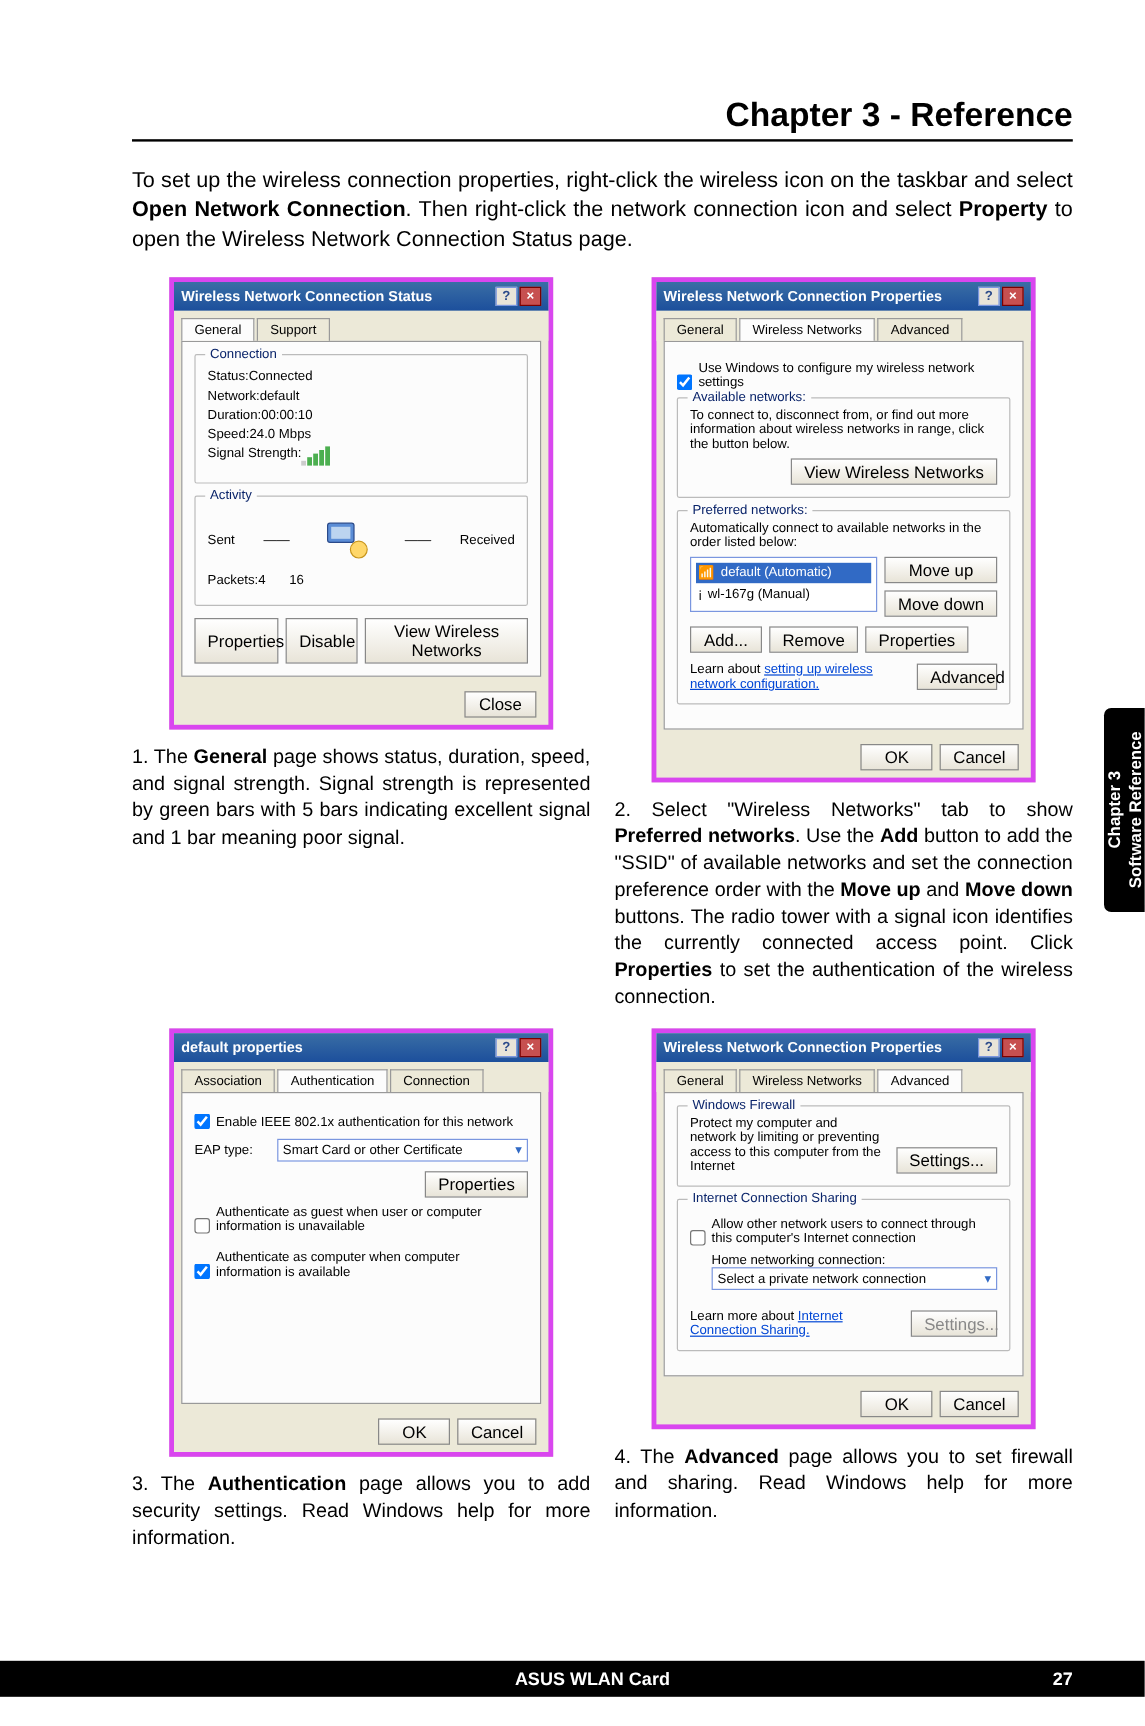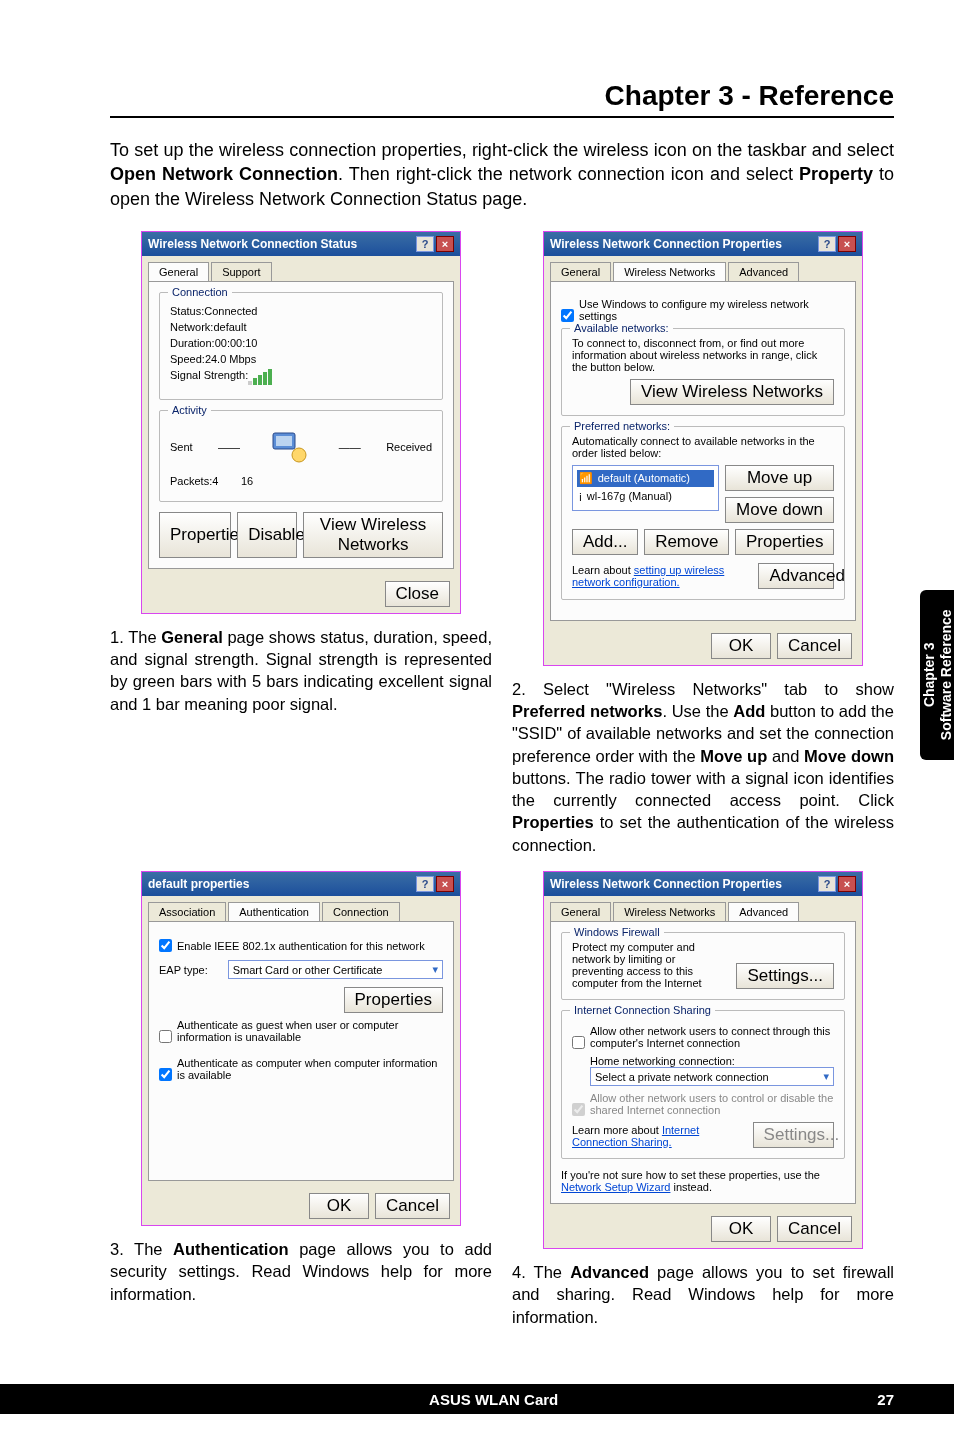--- a/index.html
+++ b/index.html
@@ -3,37 +3,37 @@
 <meta charset="utf-8">
 <style>
 * { box-sizing: border-box; margin: 0; padding: 0; }
 body { width: 954px; height: 1438px; background: #fff; font-family: Arial, sans-serif; position: relative; }
 .page { padding: 80px 60px 50px 110px; }
 .chapter-title { font-size: 28px; font-weight: bold; text-align: right; margin-bottom: 4px; }
 .hr-line { border: none; border-top: 2px solid #000; margin-bottom: 20px; }
 .intro { font-size: 18px; line-height: 1.35; text-align: justify; margin-bottom: 20px; }
 .two-col { display: flex; gap: 20px; margin-bottom: 15px; }
 .col { flex: 1; }
-.dialog { border: 1px solid #d946ef; background: #ece9d8; font-family: Tahoma, sans-serif; font-size: 11px; margin-bottom: 12px; }
+.dialog { border: 4px solid #d946ef; background: #ece9d8; font-family: Tahoma, sans-serif; font-size: 11px; margin-bottom: 12px; }
 .titlebar { background: linear-gradient(to bottom, #3a6ea5, #1c4f9c); color: #fff; padding: 4px 6px; display: flex; align-items: center; justify-content: space-between; font-weight: bold; font-size: 12px; }
 .titlebar-icons { display: flex; gap: 2px; }
 .tb-btn { width: 18px; height: 16px; background: #c75050; border: 1px solid #7a0000; display: flex; align-items: center; justify-content: center; color: #fff; font-size: 11px; font-weight: bold; }
 .tb-btn.help { background: #e8e4d8; color: #2a4a8a; border: 1px solid #7a96df; }
 .tabs { display: flex; padding: 6px 6px 0 6px; background: #ece9d8; }
 .tab { padding: 3px 10px; border: 1px solid #999; border-bottom: none; background: #ece9d8; margin-right: 2px; font-size: 11px; }
 .tab.active { background: #fcfcfc; position: relative; z-index: 2; }
 .tabpanel { margin: 0 6px 6px 6px; padding: 10px; background: #fcfcfc; border: 1px solid #999; }
 .groupbox { border: 1px solid #bbb; border-radius: 2px; padding: 8px 10px 10px; margin-bottom: 10px; position: relative; }
 .groupbox-label { position: absolute; top: -7px; left: 8px; background: #fcfcfc; padding: 0 4px; color: #0a246a; font-size: 11px; }
 .kv-row { display: flex; margin: 4px 0; }
 .signal-bars { display: inline-flex; align-items: flex-end; gap: 1px; }
 .sbar { width: 4px; background: #4caf50; }
 .activity-row { display: flex; justify-content: space-between; align-items: center; margin: 8px 0; }
 .act-icon { width: 48px; height: 40px; display: flex; align-items: center; justify-content: center; color: #4a7; font-size: 30px; }
-.btn { background: linear-gradient(#fff,#e8e4d8); border: 1px solid #888; padding: 2px 10px; font-size: 17px; font-family: Tahoma, sans-serif; min-width: 60px; }
+.btn { background: linear-gradient(#fff,#e8e4d8); border: 1px solid #888; padding: 2px 10px; font-size: 14px; font-family: Tahoma, sans-serif; min-width: 60px; }
 .btn-row { display: flex; gap: 6px; justify-content: flex-start; }
 .btn-row.right { justify-content: flex-end; }
 .footer-row { padding: 6px 10px; display: flex; justify-content: flex-end; gap: 6px; }
 .chk-row { display: flex; align-items: flex-end; gap: 5px; margin: 6px 0; }
 .chk-row input[type="checkbox"] { margin-top: 1px; }
 .net-list { border: 1px solid #7a96df; background: #fff; padding: 4px; margin: 6px 0; }
 .net-item { display: flex; align-items: center; gap: 5px; padding: 2px; }
 .net-item.sel { background: #316ac5; color: #fff; }
 .link-txt { color: #0046d5; text-decoration: underline; cursor: pointer; }
 .desc { font-size: 16.5px; line-height: 1.35; text-align: justify; }
@@ -274,30 +274,25 @@
                 <input type="checkbox" style="">
                 <span>Allow other network users to connect through this computer's Internet connection</span>
               </div>
             <div style="margin-left:18px">
               <div>Home networking connection:</div>
               <div class="sel-box">
                   <span>Select a private network connection</span>
                   <span class="sel-arrow">▾</span>
                 </div>
             </div>
-            <div class="chk-row muted">
-                <input type="checkbox" checked="" disabled="" style="">
-                <span>Allow other network users to control or disable the shared Internet connection</span>
-              </div>
-            <div style="display:flex;justify-content:space-between;align-items:flex-end;margin-top:6px">
+            <div style="display:flex;justify-content:space-between;align-items:center;margin-top:16px">
               <span><span>Learn more about </span><span class="link-txt">Internet Connection Sharing.</span></span>
               <button class="btn muted" disabled="">Settings...</button>
             </div>
           </div>
-          <div><span>If you're not sure how to set these properties, use the </span><span class="link-txt">Network Setup Wizard</span><span> instead.</span></div>
         </div>
         <div class="footer-row">
           <button class="btn">OK</button>
           <button class="btn">Cancel</button>
         </div>
       </div>
       <p class="desc">4. The <b>Advanced</b> page allows you to set firewall and sharing. Read Windows help for more information.</p>
     </div>
   </div>
 </div>

